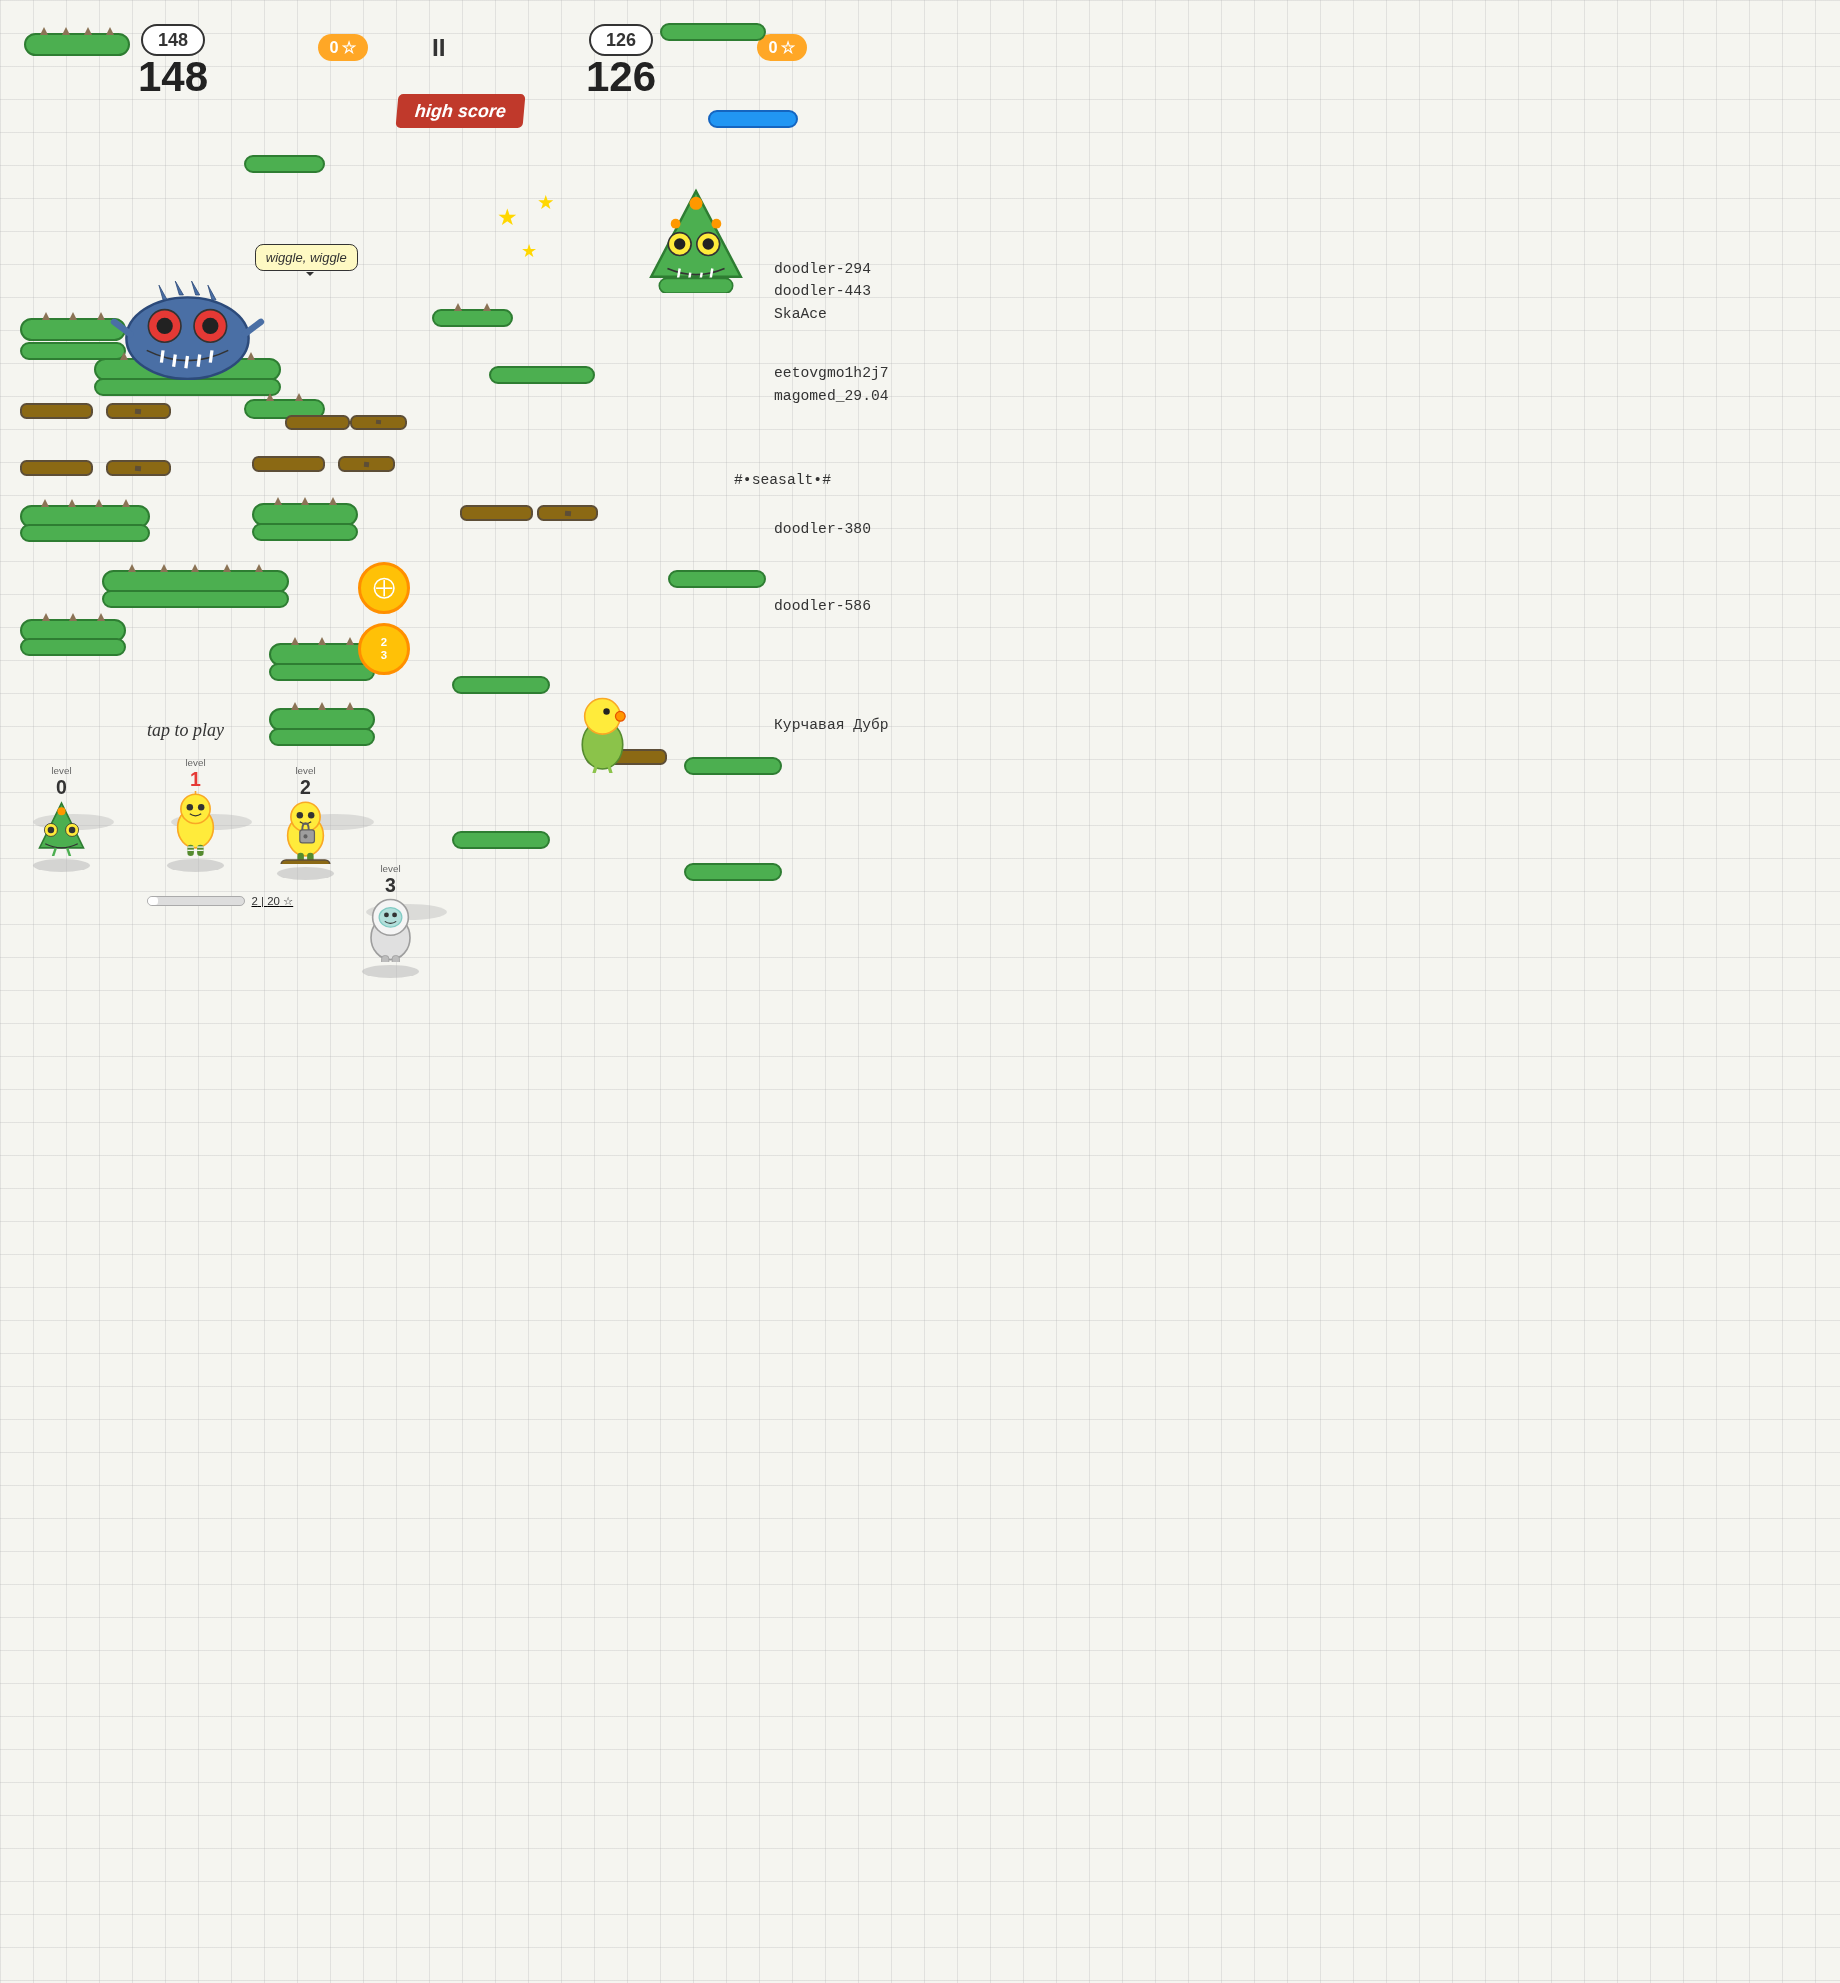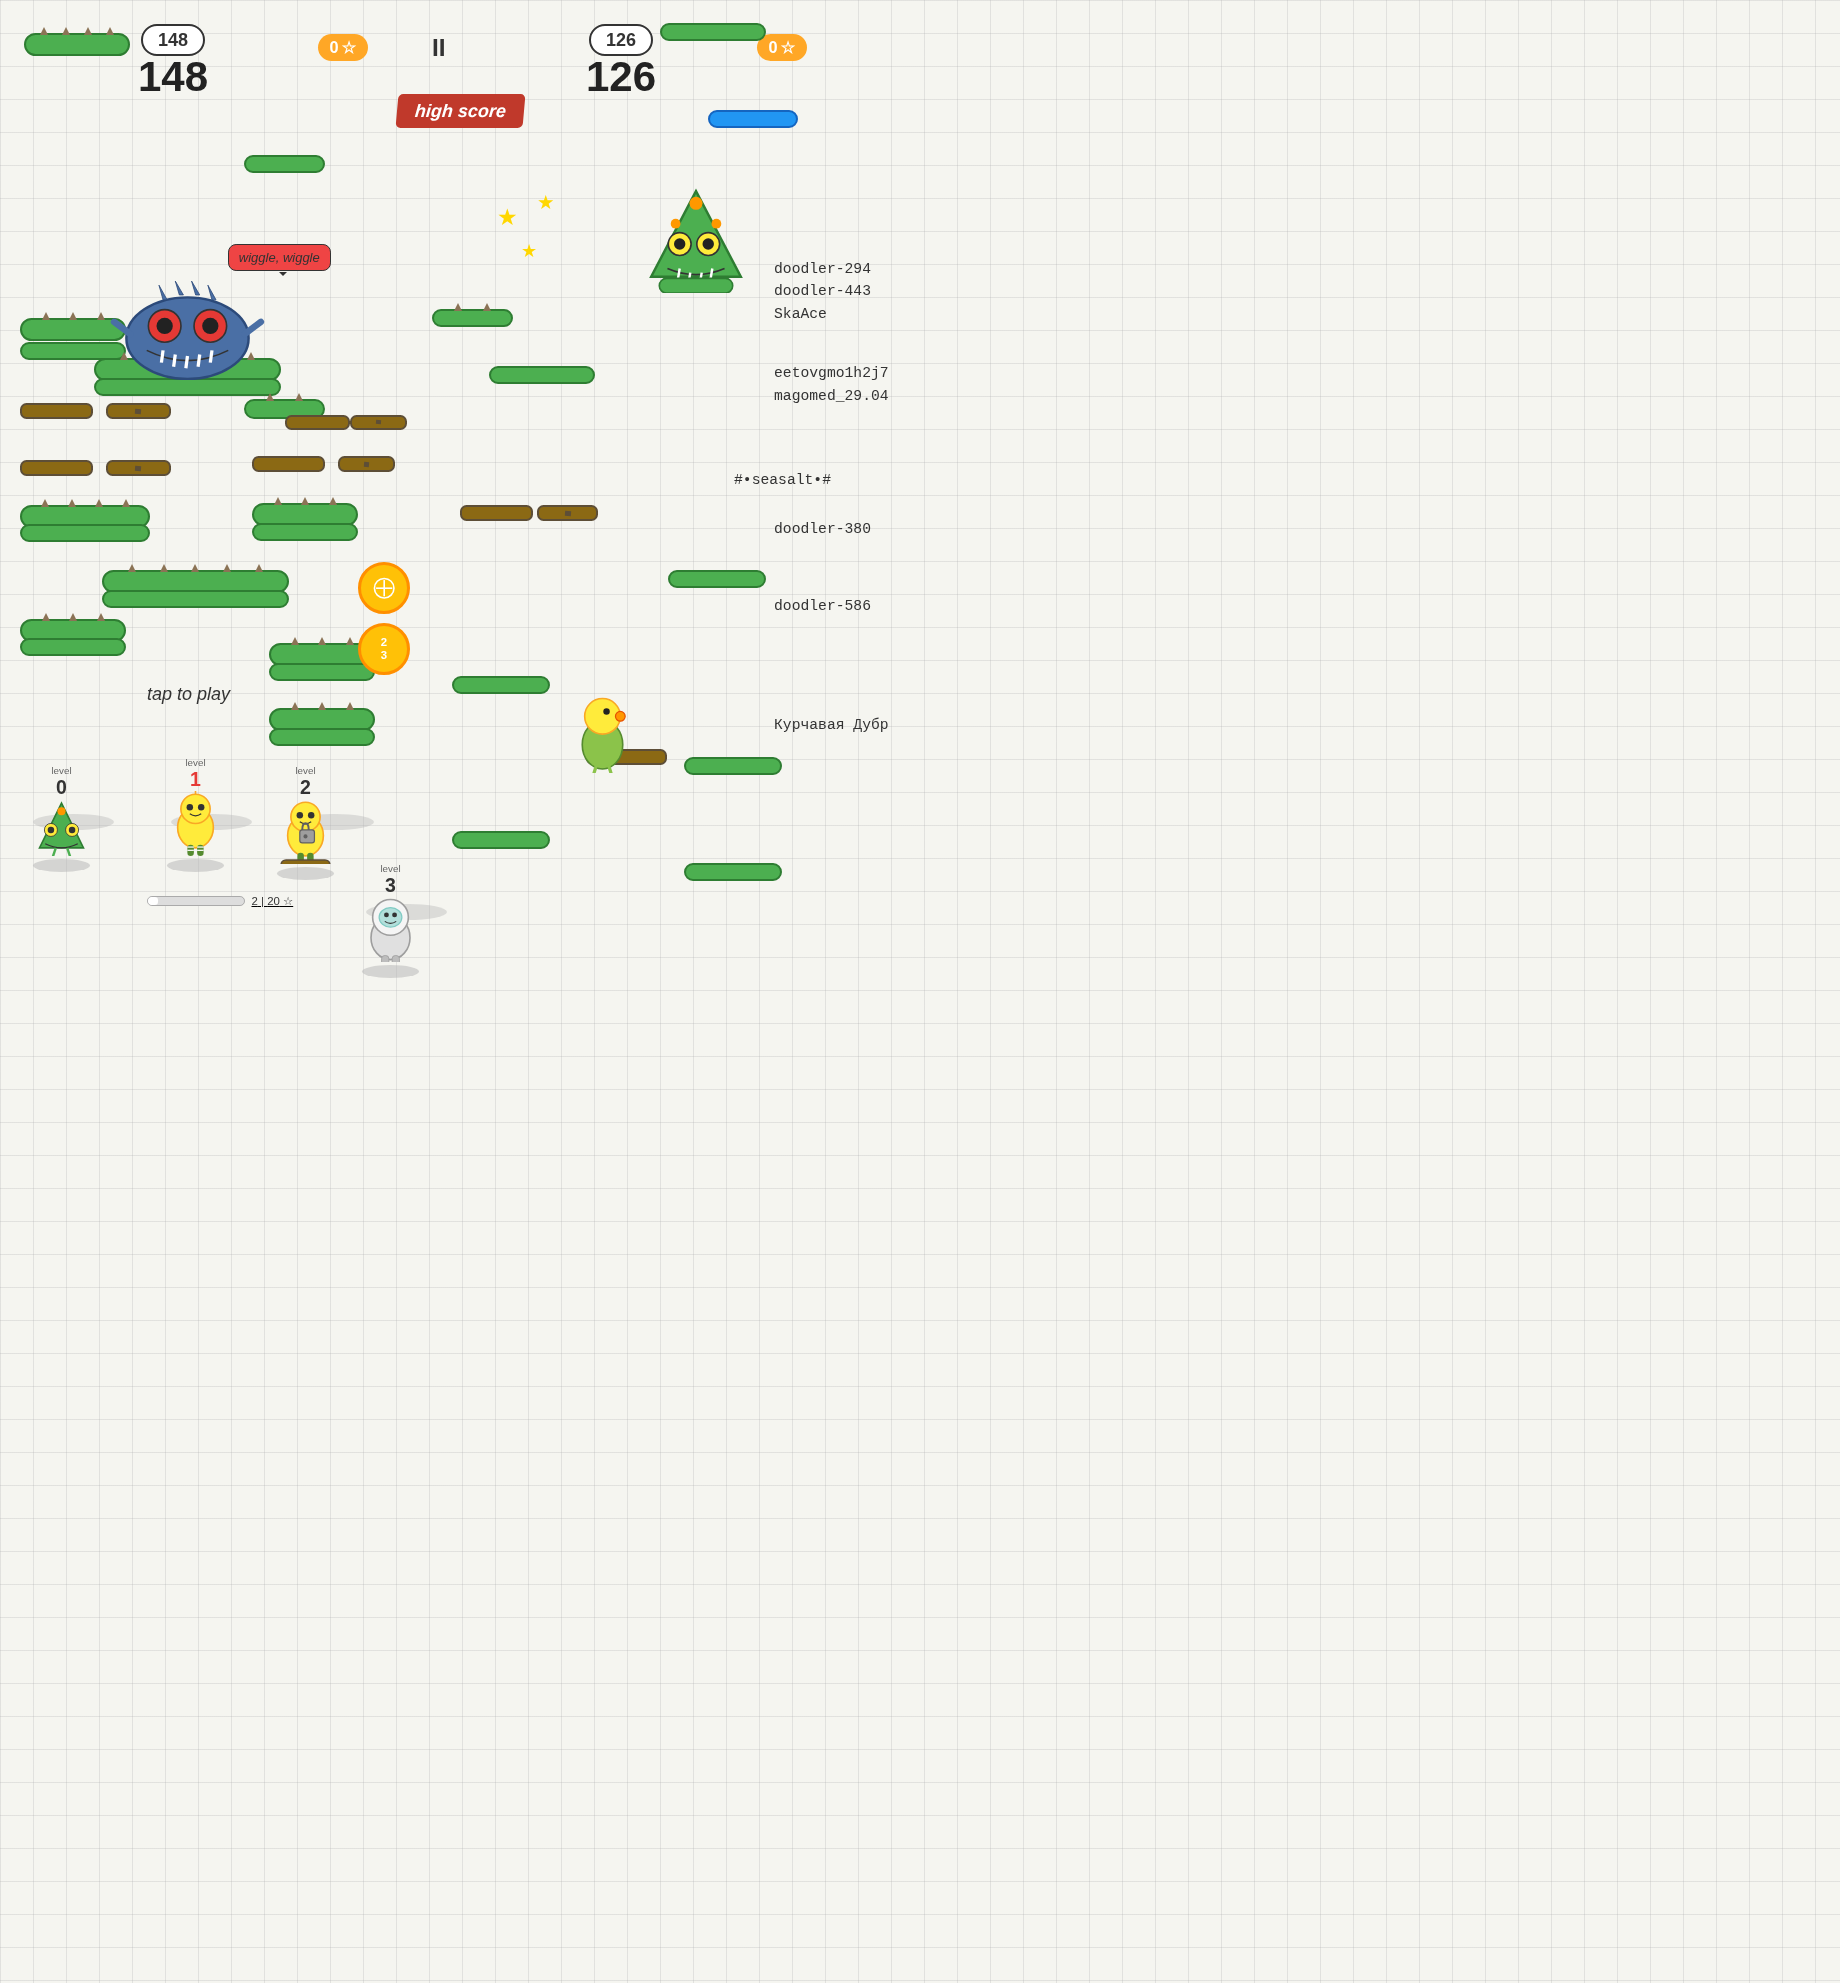--- a/index.html
+++ b/index.html
@@ -99,28 +99,29 @@
     .pause-btn {
       position: absolute;
       font-size: 24.4px;
       color: #333;
       font-weight: bold;
     }
 
     
     .speech-bubble {
       position: absolute;
-      background: #ef4444;
+      background: #fef9c3;
       border: 1.6px solid #333;
       border-radius: 8.1px;
       padding: 4.9px 9.8px;
       font-size: 13px;
       color: #333;
       white-space: nowrap;
       font-style: italic;
+      margin-left: 27px;
     }
     .speech-bubble::after {
       content: '';
       position: absolute;
       bottom: -9.8px;
       left: 50%;
       border: 4.9px solid transparent;
       border-top-color: #333;
     }
 
@@ -477,21 +478,21 @@
 <div class="player-name" style="left:774px; top:261px;text-align:center;">doodler-294</div>
 <div class="player-name" style="left:774px; top:283px;">doodler-443</div>
 <div class="player-name" style="left:774px; top:306px;">SkaAce</div>
 <div class="player-name" style="left:774px; top:365px;">eetovgmo1h2j7</div>
 <div class="player-name" style="left:774px; top:388px;">magomed_29.04</div>
 <div class="player-name" style="left:734px; top:472px;">#•seasalt•#</div>
 <div class="player-name" style="left:774px; top:521px;">doodler-380</div>
 <div class="player-name" style="left:774px; top:598px;">doodler-586</div>
 <div class="player-name" style="left:774px; top:717px;">Курчавая Дубр</div>
 
-<div class="tap-to-play" style="left:147px; top:684px;">tap to play</div>
+<div class="tap-to-play" style="left:147px; top:720px;font-family:Liberation Serif, serif;">tap to play</div>
 
 <div class="char-avatar" style="left:33px; top:765px;">
   <div class="char-level">level</div>
   <div class="char-level-num">0</div>
   <svg width="57" height="57" viewBox="0 0 70 70">
     <polygon points="35,5 8,60 62,60" fill="#4caf50" stroke="#2e7d32" stroke-width="2"></polygon>
     <circle cx="35" cy="15" r="5" fill="#ff9800"></circle>
     <circle cx="22" cy="38" r="8" fill="#ffeb3b" stroke="#333" stroke-width="1"></circle>
     <circle cx="48" cy="38" r="8" fill="#ffeb3b" stroke="#333" stroke-width="1"></circle>
     <circle cx="22" cy="38" r="4" fill="#333"></circle>

